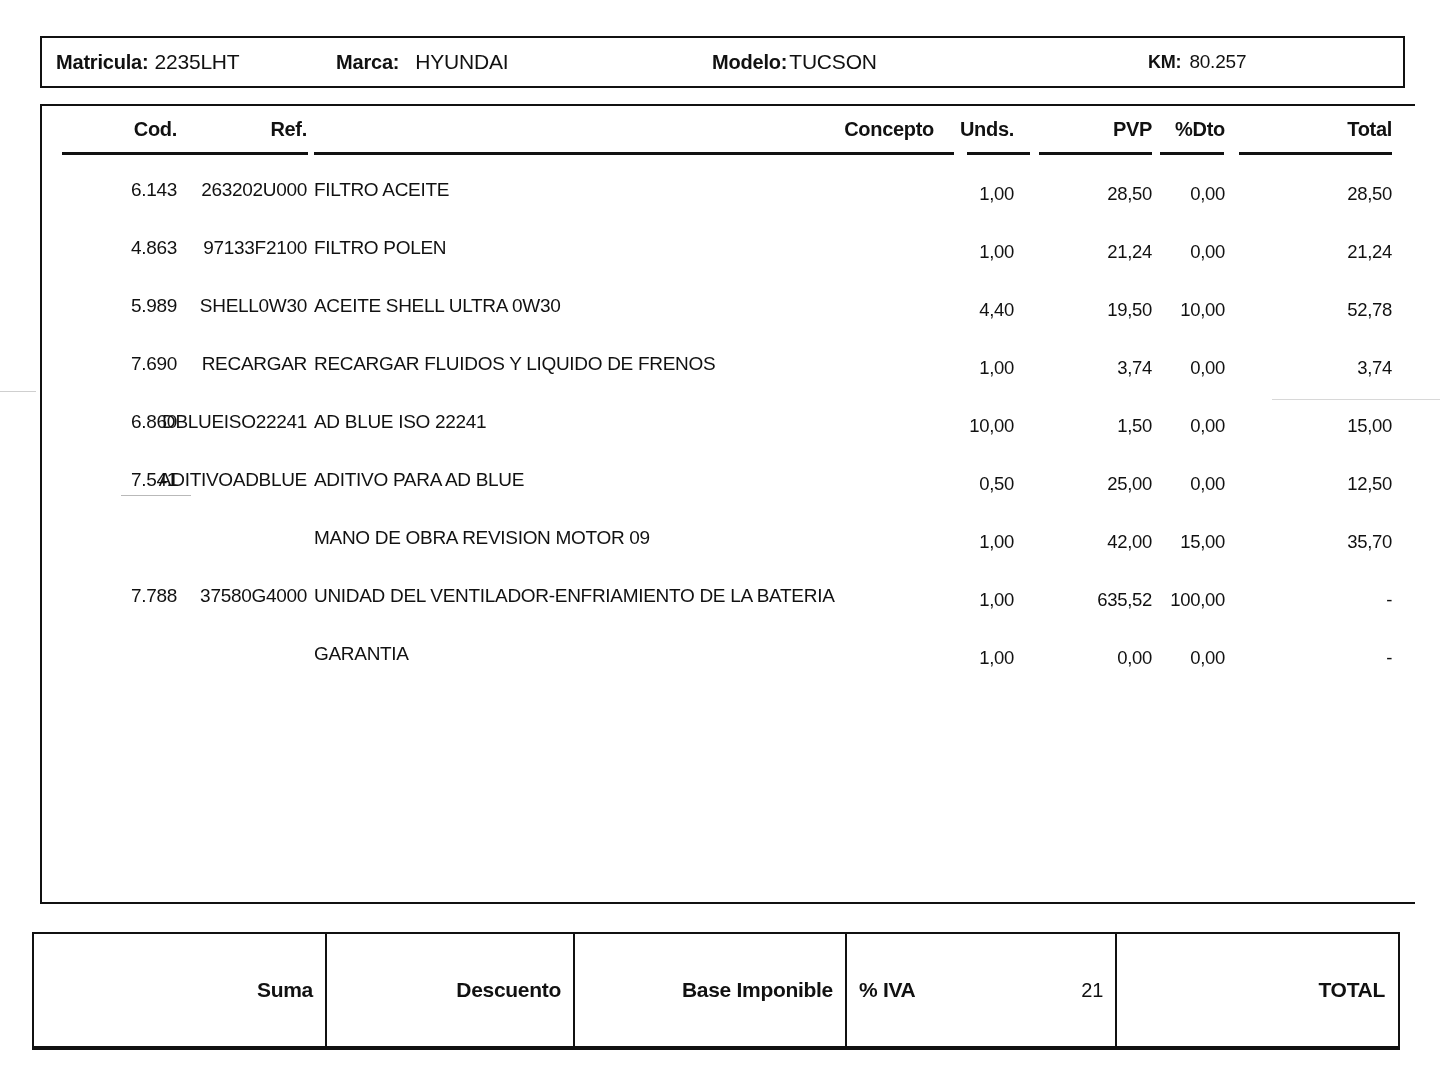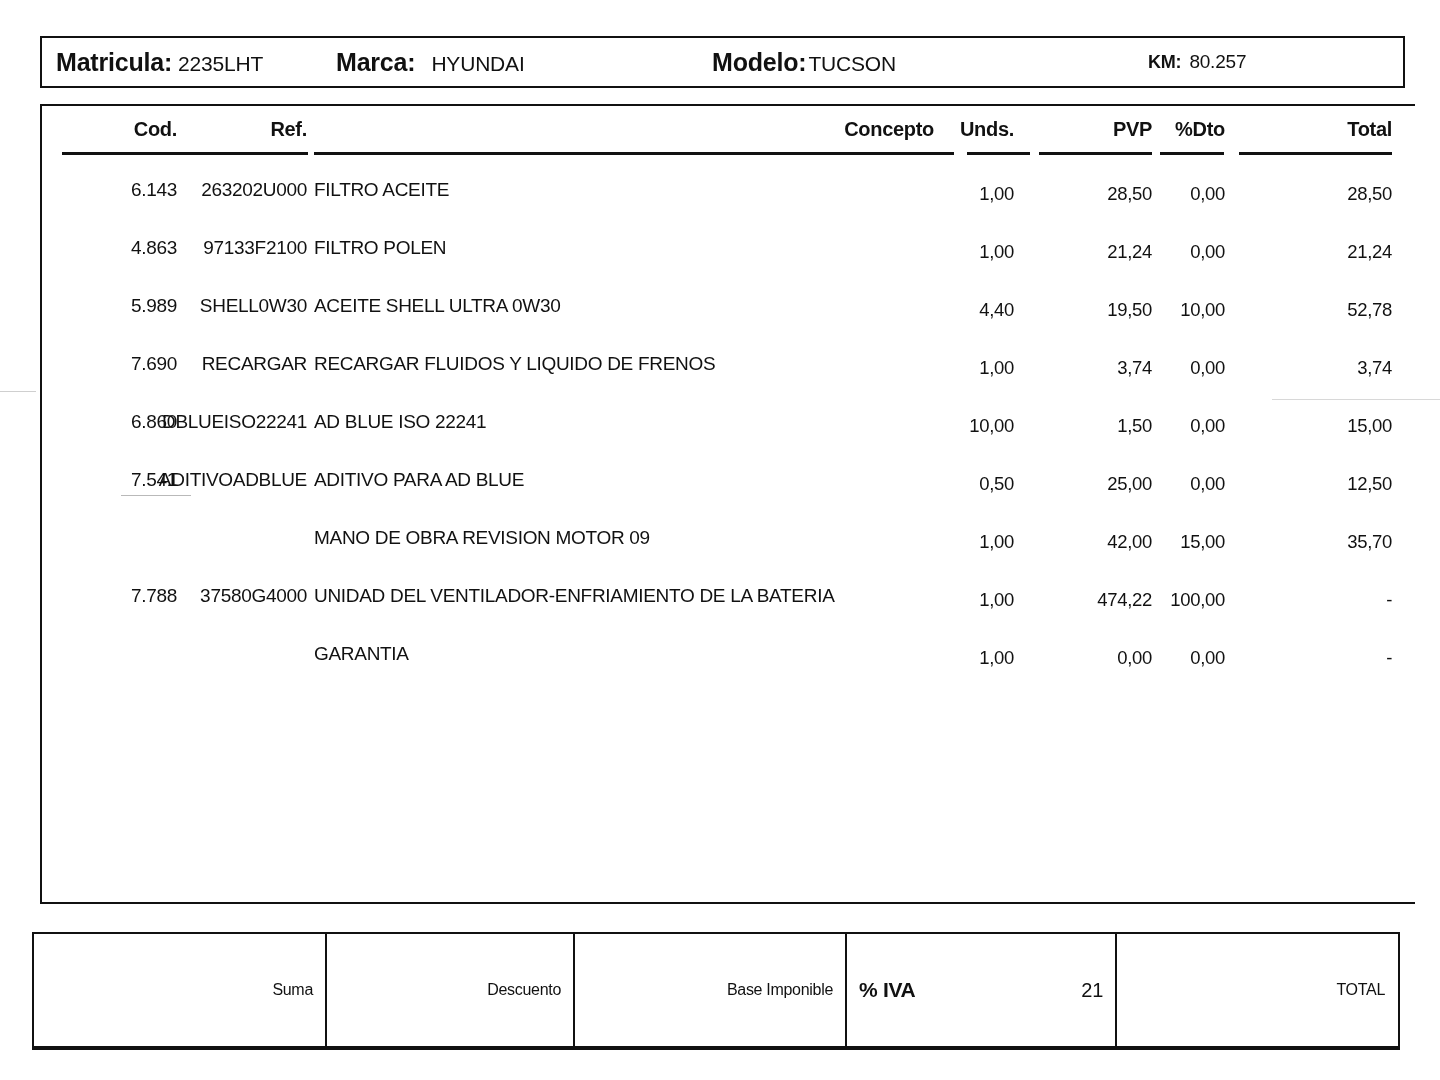--- a/index.html
+++ b/index.html
@@ -31,21 +31,21 @@
     position: absolute;
     top: 50%;
     transform: translateY(-50%);
     white-space: nowrap;
     display: flex;
     align-items: baseline;
     gap: 6px;
   }
   .vh-label {
     font-weight: bold;
-    font-size: 25px;
+    font-size: 20px;
     letter-spacing: -0.2px;
   }
   .vh-value {
     font-size: 21px;
     letter-spacing: -0.2px;
   }
   #vh-matricula { left: 14px; }
   #vh-marca     { left: 294px; gap: 16px; }
   #vh-modelo    { left: 670px; gap: 2px; }
   #vh-km        { left: 1106px; gap: 8px; }
@@ -181,22 +181,22 @@
   }
   .tot-cell:last-child { border-right: none; }
   .tot-cell.w1 { width: 293px; }
   .tot-cell.w2 { width: 248px; }
   .tot-cell.w3 { width: 272px; }
   .tot-cell.w4 { width: 270px; }
   .tot-cell.w5 { width: 280px; }
   .tot-label {
     width: 100%;
     text-align: right;
-    font-size: 16px;
-    font-weight: normal;
+    font-size: 21px;
+    font-weight: bold;
     letter-spacing: -0.3px;
     white-space: nowrap;
   }
   .tot-value {
     width: 100%;
     text-align: right;
     font-size: 20px;
     letter-spacing: -0.3px;
     white-space: nowrap;
   }
@@ -320,21 +320,21 @@
         <div class="cell und num">1,00</div>
         <div class="cell pvp num">42,00</div>
         <div class="cell dto num">15,00</div>
         <div class="cell tot num">35,70</div>
       </div>
       <div class="item-row">
         <div class="cell cod">7.788</div>
         <div class="cell ref">37580G4000</div>
         <div class="cell con">UNIDAD DEL VENTILADOR-ENFRIAMIENTO DE LA BATERIA</div>
         <div class="cell und num">1,00</div>
-        <div class="cell pvp num">474,22</div>
+        <div class="cell pvp num">635,52</div>
         <div class="cell dto num">100,00</div>
         <div class="cell tot num">-</div>
       </div>
       <div class="item-row">
         <div class="cell cod"></div>
         <div class="cell ref"></div>
         <div class="cell con">GARANTIA</div>
         <div class="cell und num">1,00</div>
         <div class="cell pvp num">0,00</div>
         <div class="cell dto num">0,00</div>

